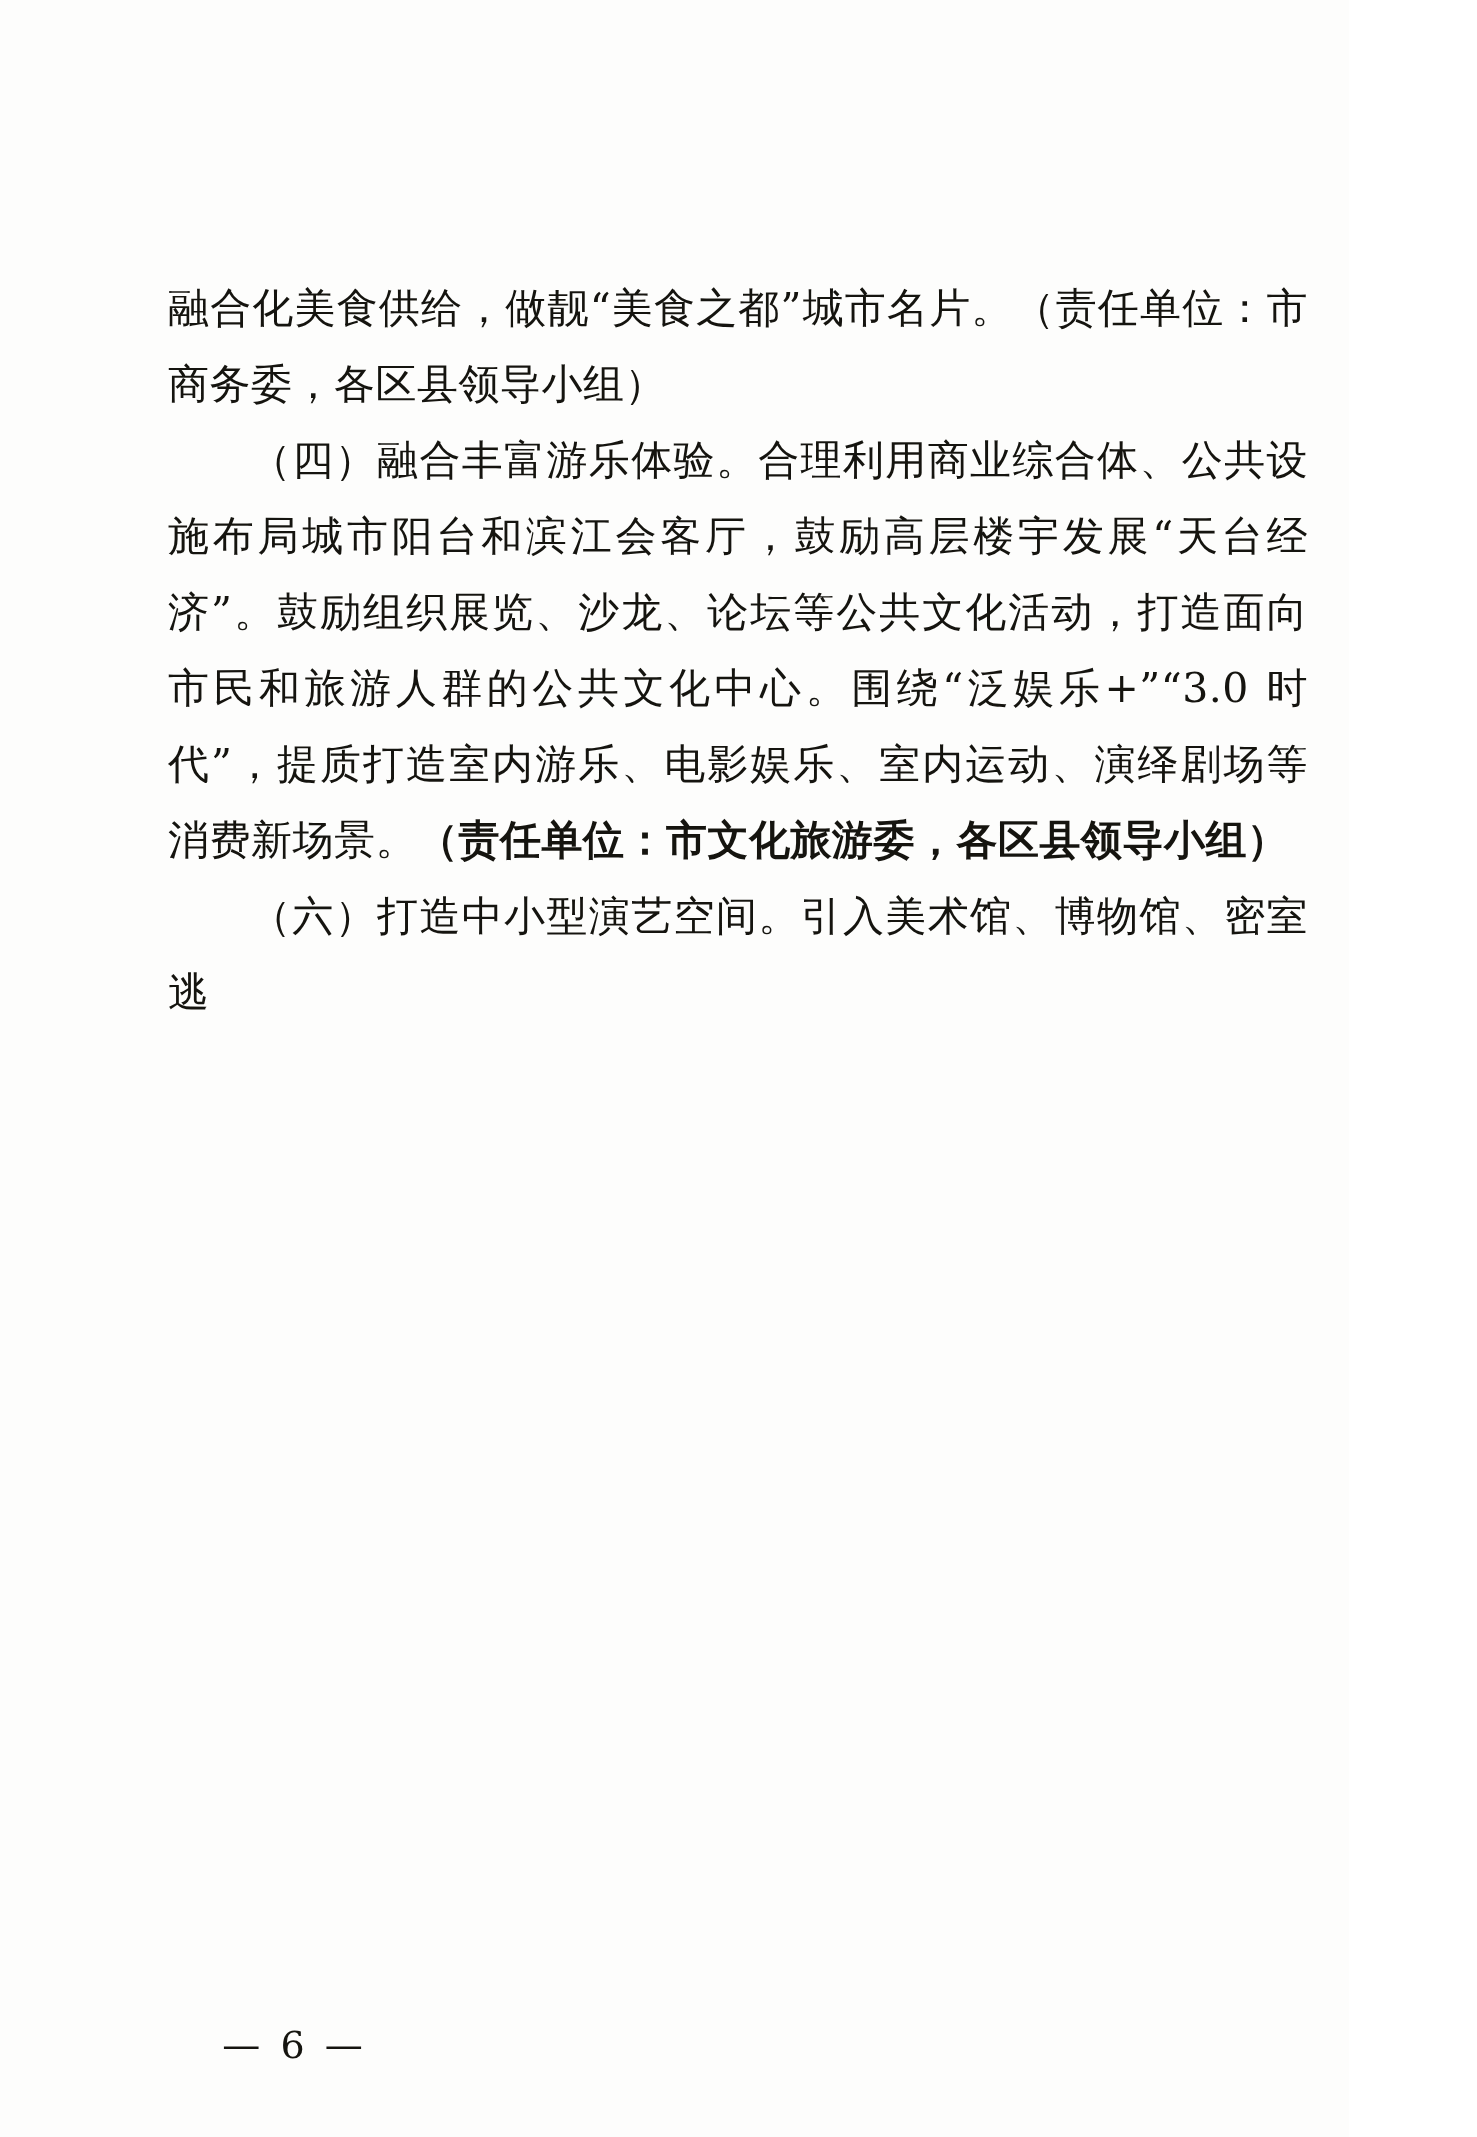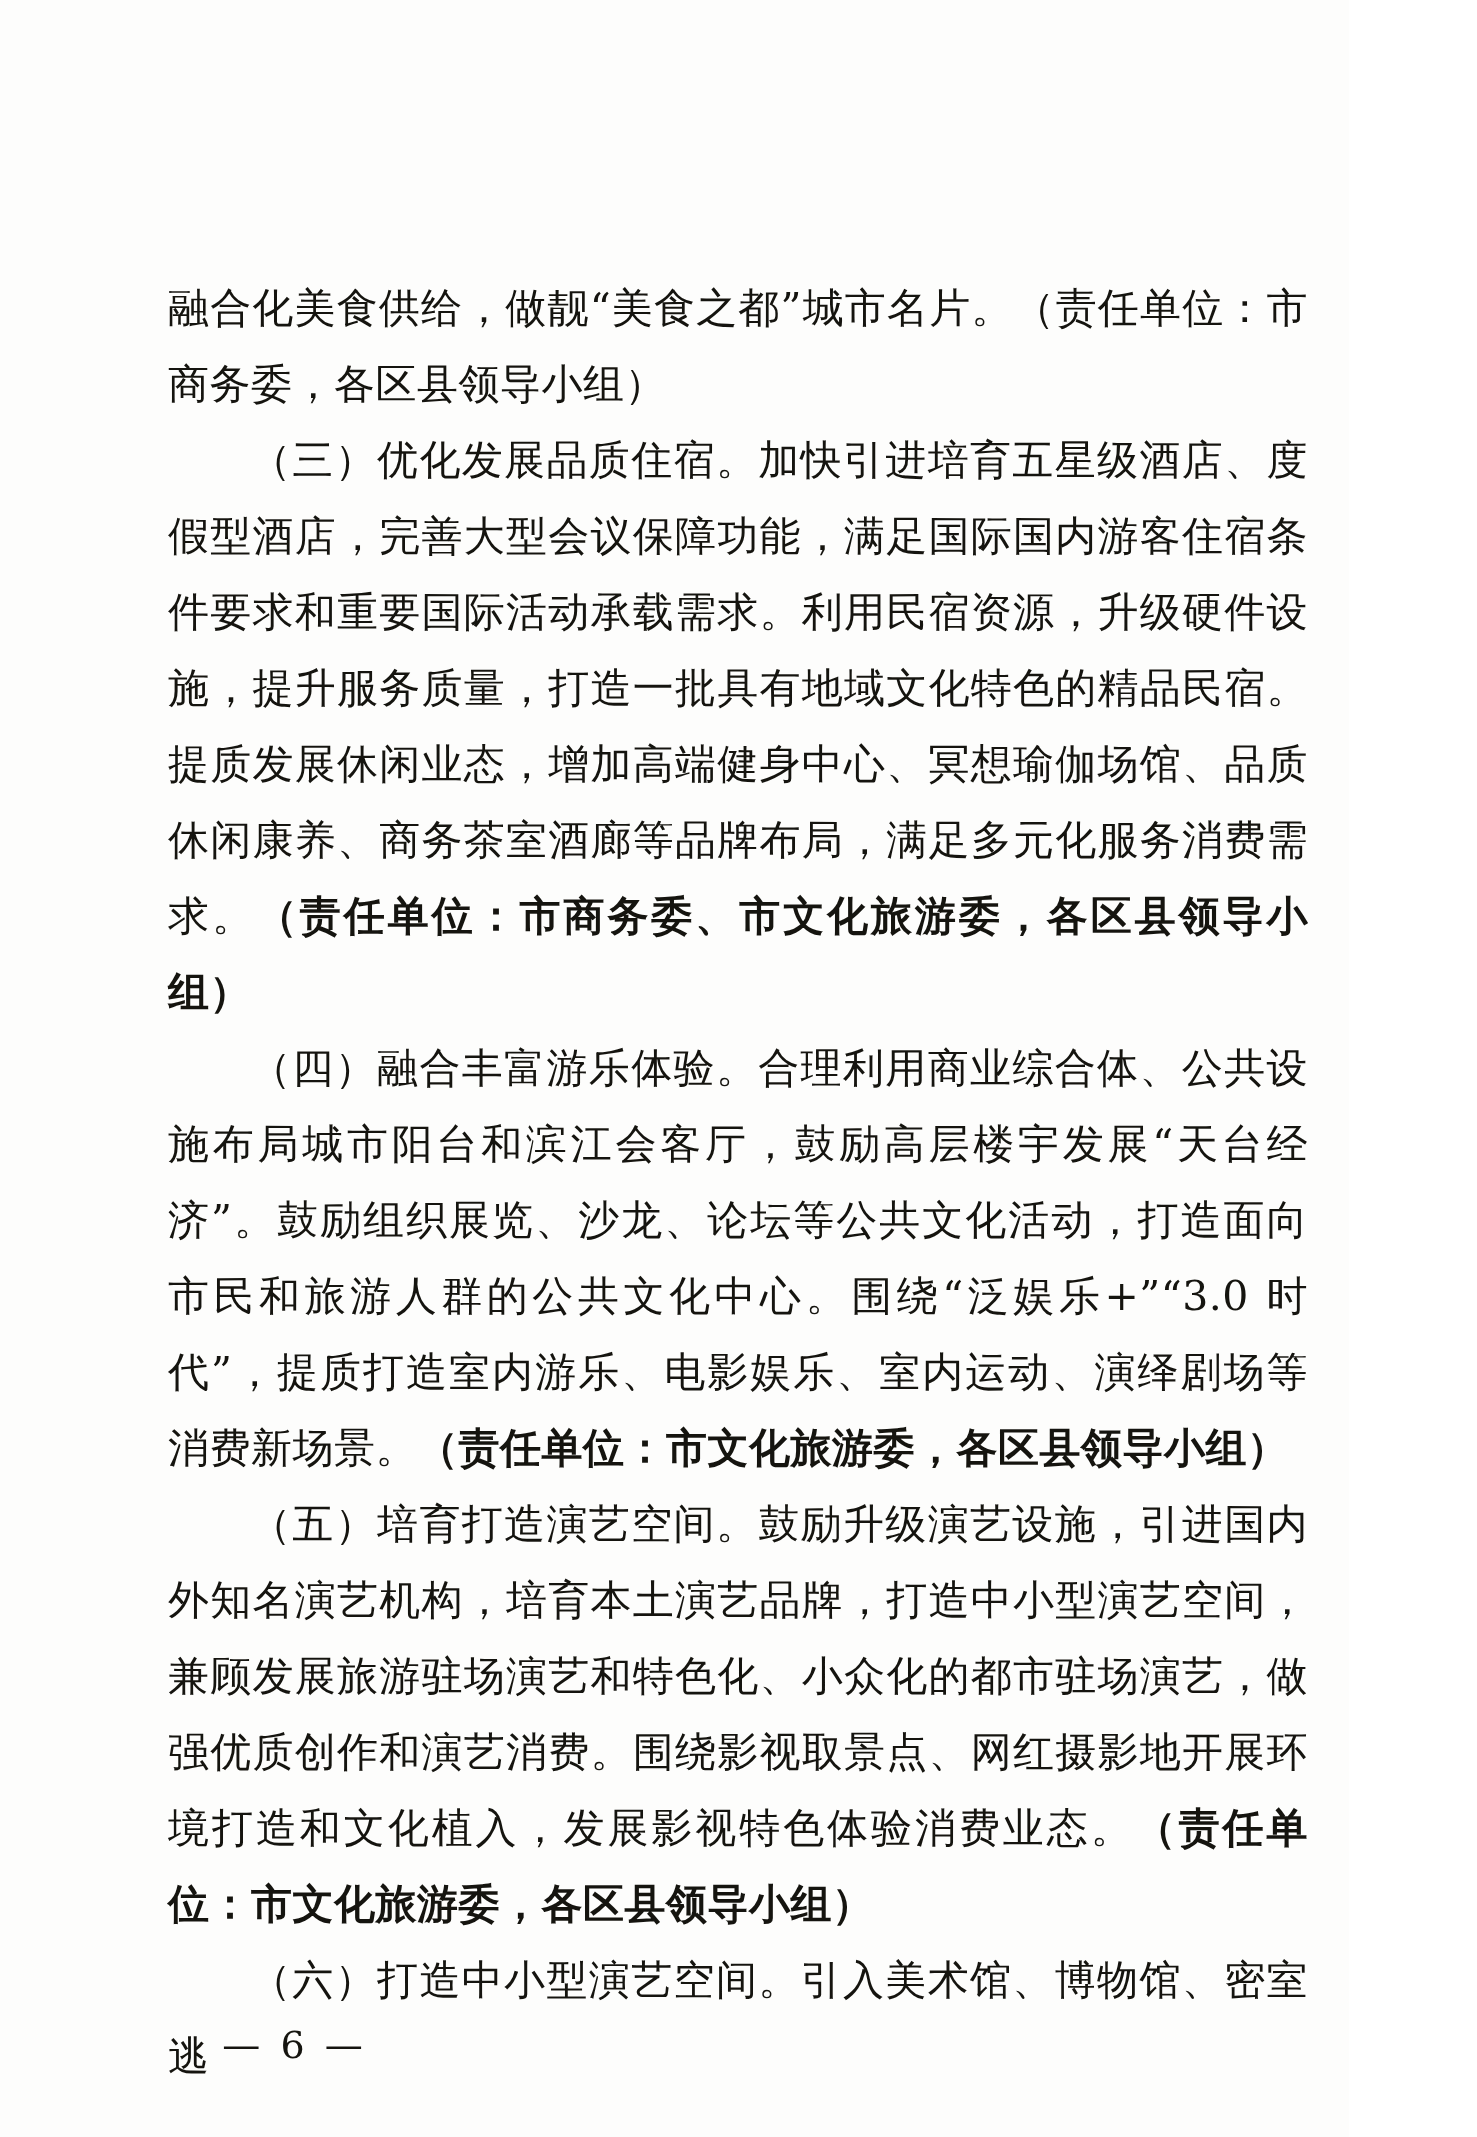--- a/index.html
+++ b/index.html
@@ -58,31 +58,25 @@
 </style>
 </head>
 <body>
 
 <div class="page">
 
   <div class="content">
 
     <p class="para">融合化美食供给，做靓“美食之都”城市名片。（责任单位：市商务委，各区县领导小组）</p>
 
-    <p class="para indent">
-      <span>（三）优化发展品质住宿。加快引进培育五星级酒店、度假型酒店，完善大型会议保障功能，满足国际国内游客住宿条件要求和重要国际活动承载需求。利用民宿资源，升级硬件设施，提升服务质量，打造一批具有地域文化特色的精品民宿。提质发展休闲业态，增加高端健身中心、冥想瑜伽场馆、品质休闲康养、商务茶室酒廊等品牌布局，满足多元化服务消费需求。</span><span class="bold-seg">（责任单位：市商务委、市文化旅游委，各区县领导小组）</span>
-    </p>
 
     <p class="para indent">
       <span>（四）融合丰富游乐体验。合理利用商业综合体、公共设施布局城市阳台和滨江会客厅，鼓励高层楼宇发展“天台经济”。鼓励组织展览、沙龙、论坛等公共文化活动，打造面向市民和旅游人群的公共文化中心。围绕“泛娱乐+”“3.0 时代”，提质打造室内游乐、电影娱乐、室内运动、演绎剧场等消费新场景。</span><span class="bold-seg">（责任单位：市文化旅游委，各区县领导小组）</span>
     </p>
 
-    <p class="para indent">
-      <span>（五）培育打造演艺空间。鼓励升级演艺设施，引进国内外知名演艺机构，培育本土演艺品牌，打造中小型演艺空间，兼顾发展旅游驻场演艺和特色化、小众化的都市驻场演艺，做强优质创作和演艺消费。围绕影视取景点、网红摄影地开展环境打造和文化植入，发展影视特色体验消费业态。</span><span class="bold-seg">（责任单位：市文化旅游委，各区县领导小组）</span>
-    </p>
 
     <p class="para indent">（六）打造中小型演艺空间。引入美术馆、博物馆、密室逃</p>
 
   </div>
 
   <div class="page-number">
     <span class="pn-inner">— 6 —</span>
   </div>
 
 </div>

